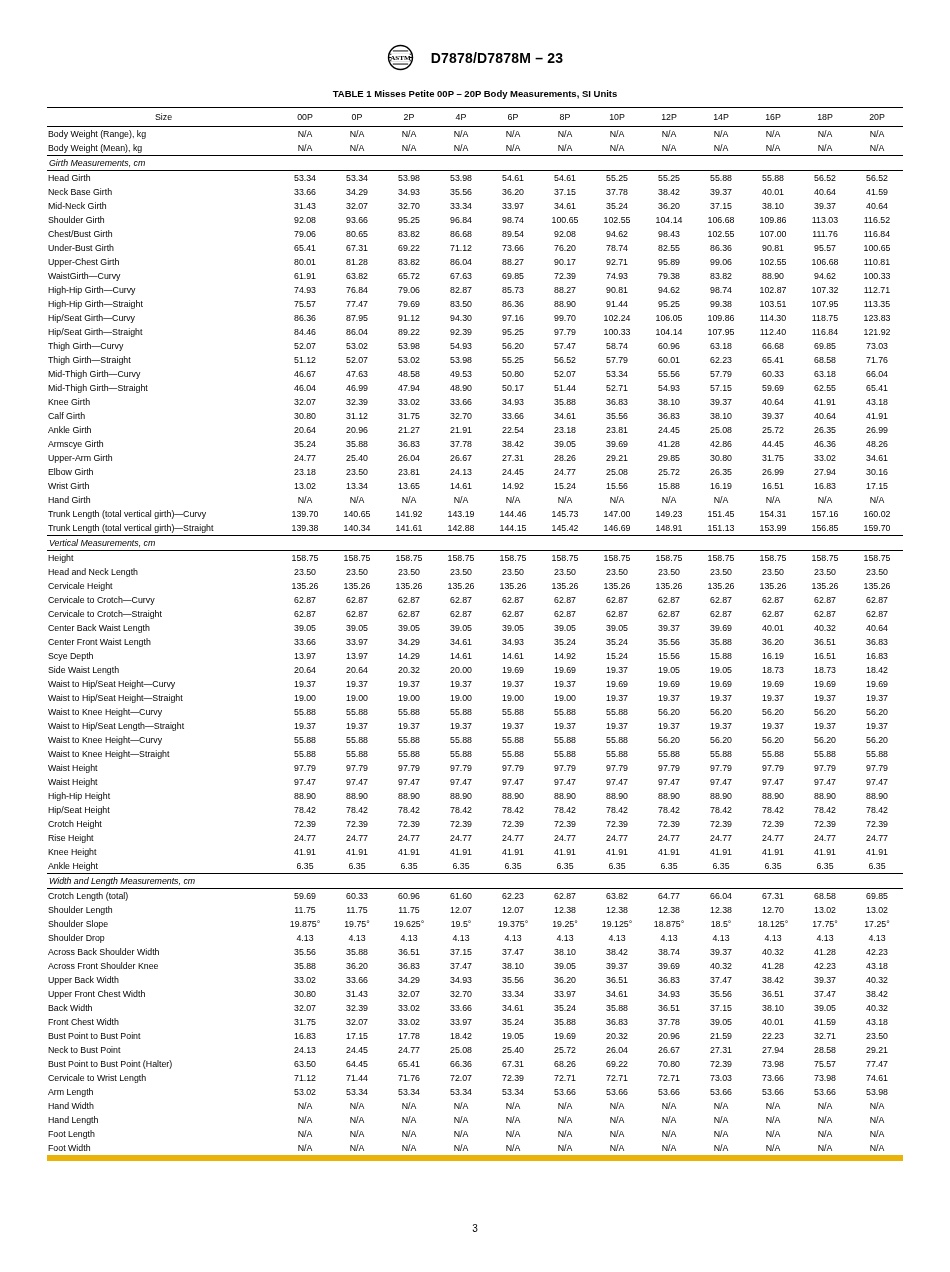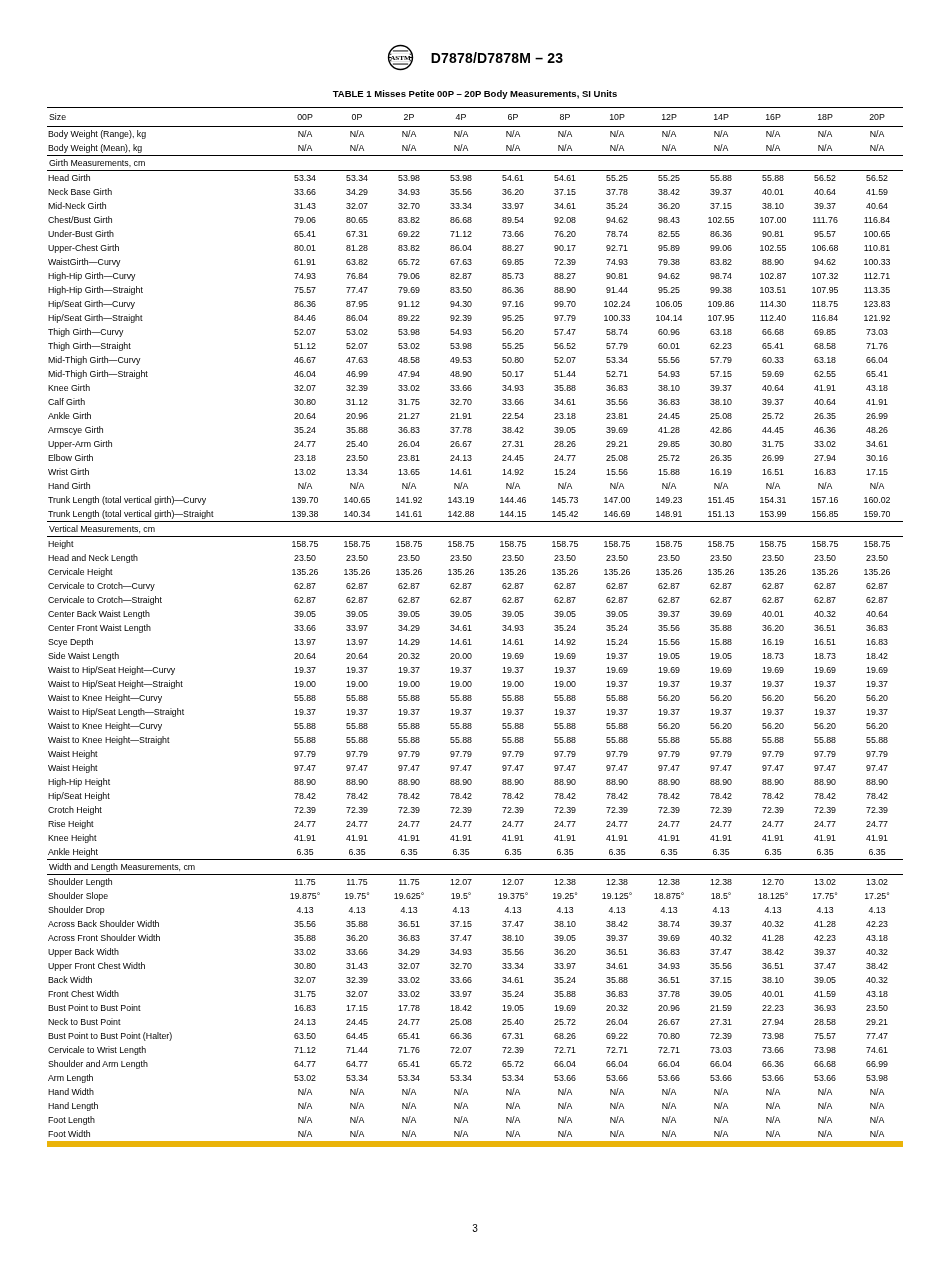--- a/index.html
+++ b/index.html
@@ -40,35 +40,36 @@
     font-weight: normal;
     height: 18px;
     line-height: 18px;
     border-top: 1px solid #000;
     border-bottom: 1px solid #000;
     white-space: nowrap;
     overflow: hidden;
     text-align: center;
     padding: 0 1px;
   }
-  table.meas thead th.size-h { text-align: left; padding-left: 2px; }
+  table.meas thead th.size-h { text-align: center; padding-left: 2px; }
   table.meas td {
     height: 14px;
     line-height: 14px;
     white-space: nowrap;
     overflow: hidden;
     padding: 0 1px;
   }
   td.label-cell { text-align: left; padding-left: 2px; }
   td.value-cell { text-align: center; }
   tr.section-row td {
     border-top: 1px solid #000;
     border-bottom: 1px solid #000;
     text-align: left;
     padding-left: 2px;
+    font-style: italic;
   }
   tbody tr:last-child td { border-bottom: 6px solid #eab308; }
   .page-number {
     position: absolute;
     bottom: 38px;
     left: 0;
     width: 100%;
     text-align: center;
     font-size: 10px;
   }
@@ -188,20 +189,35 @@
         <td class="value-cell">33.97</td>
         <td class="value-cell">34.61</td>
         <td class="value-cell">35.24</td>
         <td class="value-cell">36.20</td>
         <td class="value-cell">37.15</td>
         <td class="value-cell">38.10</td>
         <td class="value-cell">39.37</td>
         <td class="value-cell">40.64</td>
       </tr>
       <tr>
+        <td class="label-cell">Shoulder Girth</td>
+        <td class="value-cell">92.08</td>
+        <td class="value-cell">93.66</td>
+        <td class="value-cell">95.25</td>
+        <td class="value-cell">96.84</td>
+        <td class="value-cell">98.74</td>
+        <td class="value-cell">100.65</td>
+        <td class="value-cell">102.55</td>
+        <td class="value-cell">104.14</td>
+        <td class="value-cell">106.68</td>
+        <td class="value-cell">109.86</td>
+        <td class="value-cell">113.03</td>
+        <td class="value-cell">116.52</td>
+      </tr>
+      <tr>
         <td class="label-cell">Chest/Bust Girth</td>
         <td class="value-cell">79.06</td>
         <td class="value-cell">80.65</td>
         <td class="value-cell">83.82</td>
         <td class="value-cell">86.68</td>
         <td class="value-cell">89.54</td>
         <td class="value-cell">92.08</td>
         <td class="value-cell">94.62</td>
         <td class="value-cell">98.43</td>
         <td class="value-cell">102.55</td>
@@ -869,20 +885,35 @@
         <td class="value-cell">6.35</td>
         <td class="value-cell">6.35</td>
         <td class="value-cell">6.35</td>
         <td class="value-cell">6.35</td>
         <td class="value-cell">6.35</td>
       </tr>
       <tr class="section-row">
         <td colspan="13">Width and Length Measurements, cm</td>
       </tr>
       <tr>
+        <td class="label-cell">Crotch Length (total)</td>
+        <td class="value-cell">59.69</td>
+        <td class="value-cell">60.33</td>
+        <td class="value-cell">60.96</td>
+        <td class="value-cell">61.60</td>
+        <td class="value-cell">62.23</td>
+        <td class="value-cell">62.87</td>
+        <td class="value-cell">63.82</td>
+        <td class="value-cell">64.77</td>
+        <td class="value-cell">66.04</td>
+        <td class="value-cell">67.31</td>
+        <td class="value-cell">68.58</td>
+        <td class="value-cell">69.85</td>
+      </tr>
+      <tr>
         <td class="label-cell">Shoulder Length</td>
         <td class="value-cell">11.75</td>
         <td class="value-cell">11.75</td>
         <td class="value-cell">11.75</td>
         <td class="value-cell">12.07</td>
         <td class="value-cell">12.07</td>
         <td class="value-cell">12.38</td>
         <td class="value-cell">12.38</td>
         <td class="value-cell">12.38</td>
         <td class="value-cell">12.38</td>
@@ -929,21 +960,21 @@
         <td class="value-cell">37.47</td>
         <td class="value-cell">38.10</td>
         <td class="value-cell">38.42</td>
         <td class="value-cell">38.74</td>
         <td class="value-cell">39.37</td>
         <td class="value-cell">40.32</td>
         <td class="value-cell">41.28</td>
         <td class="value-cell">42.23</td>
       </tr>
       <tr>
-        <td class="label-cell">Across Front Shoulder Width</td>
+        <td class="label-cell">Across Front Shoulder Knee</td>
         <td class="value-cell">35.88</td>
         <td class="value-cell">36.20</td>
         <td class="value-cell">36.83</td>
         <td class="value-cell">37.47</td>
         <td class="value-cell">38.10</td>
         <td class="value-cell">39.05</td>
         <td class="value-cell">39.37</td>
         <td class="value-cell">39.69</td>
         <td class="value-cell">40.32</td>
         <td class="value-cell">41.28</td>
@@ -1015,21 +1046,21 @@
         <td class="value-cell">16.83</td>
         <td class="value-cell">17.15</td>
         <td class="value-cell">17.78</td>
         <td class="value-cell">18.42</td>
         <td class="value-cell">19.05</td>
         <td class="value-cell">19.69</td>
         <td class="value-cell">20.32</td>
         <td class="value-cell">20.96</td>
         <td class="value-cell">21.59</td>
         <td class="value-cell">22.23</td>
-        <td class="value-cell">36.93</td>
+        <td class="value-cell">32.71</td>
         <td class="value-cell">23.50</td>
       </tr>
       <tr>
         <td class="label-cell">Neck to Bust Point</td>
         <td class="value-cell">24.13</td>
         <td class="value-cell">24.45</td>
         <td class="value-cell">24.77</td>
         <td class="value-cell">25.08</td>
         <td class="value-cell">25.40</td>
         <td class="value-cell">25.72</td>
@@ -1062,35 +1093,20 @@
         <td class="value-cell">71.76</td>
         <td class="value-cell">72.07</td>
         <td class="value-cell">72.39</td>
         <td class="value-cell">72.71</td>
         <td class="value-cell">72.71</td>
         <td class="value-cell">72.71</td>
         <td class="value-cell">73.03</td>
         <td class="value-cell">73.66</td>
         <td class="value-cell">73.98</td>
         <td class="value-cell">74.61</td>
-      </tr>
-      <tr>
-        <td class="label-cell">Shoulder and Arm Length</td>
-        <td class="value-cell">64.77</td>
-        <td class="value-cell">64.77</td>
-        <td class="value-cell">65.41</td>
-        <td class="value-cell">65.72</td>
-        <td class="value-cell">65.72</td>
-        <td class="value-cell">66.04</td>
-        <td class="value-cell">66.04</td>
-        <td class="value-cell">66.04</td>
-        <td class="value-cell">66.04</td>
-        <td class="value-cell">66.36</td>
-        <td class="value-cell">66.68</td>
-        <td class="value-cell">66.99</td>
       </tr>
       <tr>
         <td class="label-cell">Arm Length</td>
         <td class="value-cell">53.02</td>
         <td class="value-cell">53.34</td>
         <td class="value-cell">53.34</td>
         <td class="value-cell">53.34</td>
         <td class="value-cell">53.34</td>
         <td class="value-cell">53.66</td>
         <td class="value-cell">53.66</td>

